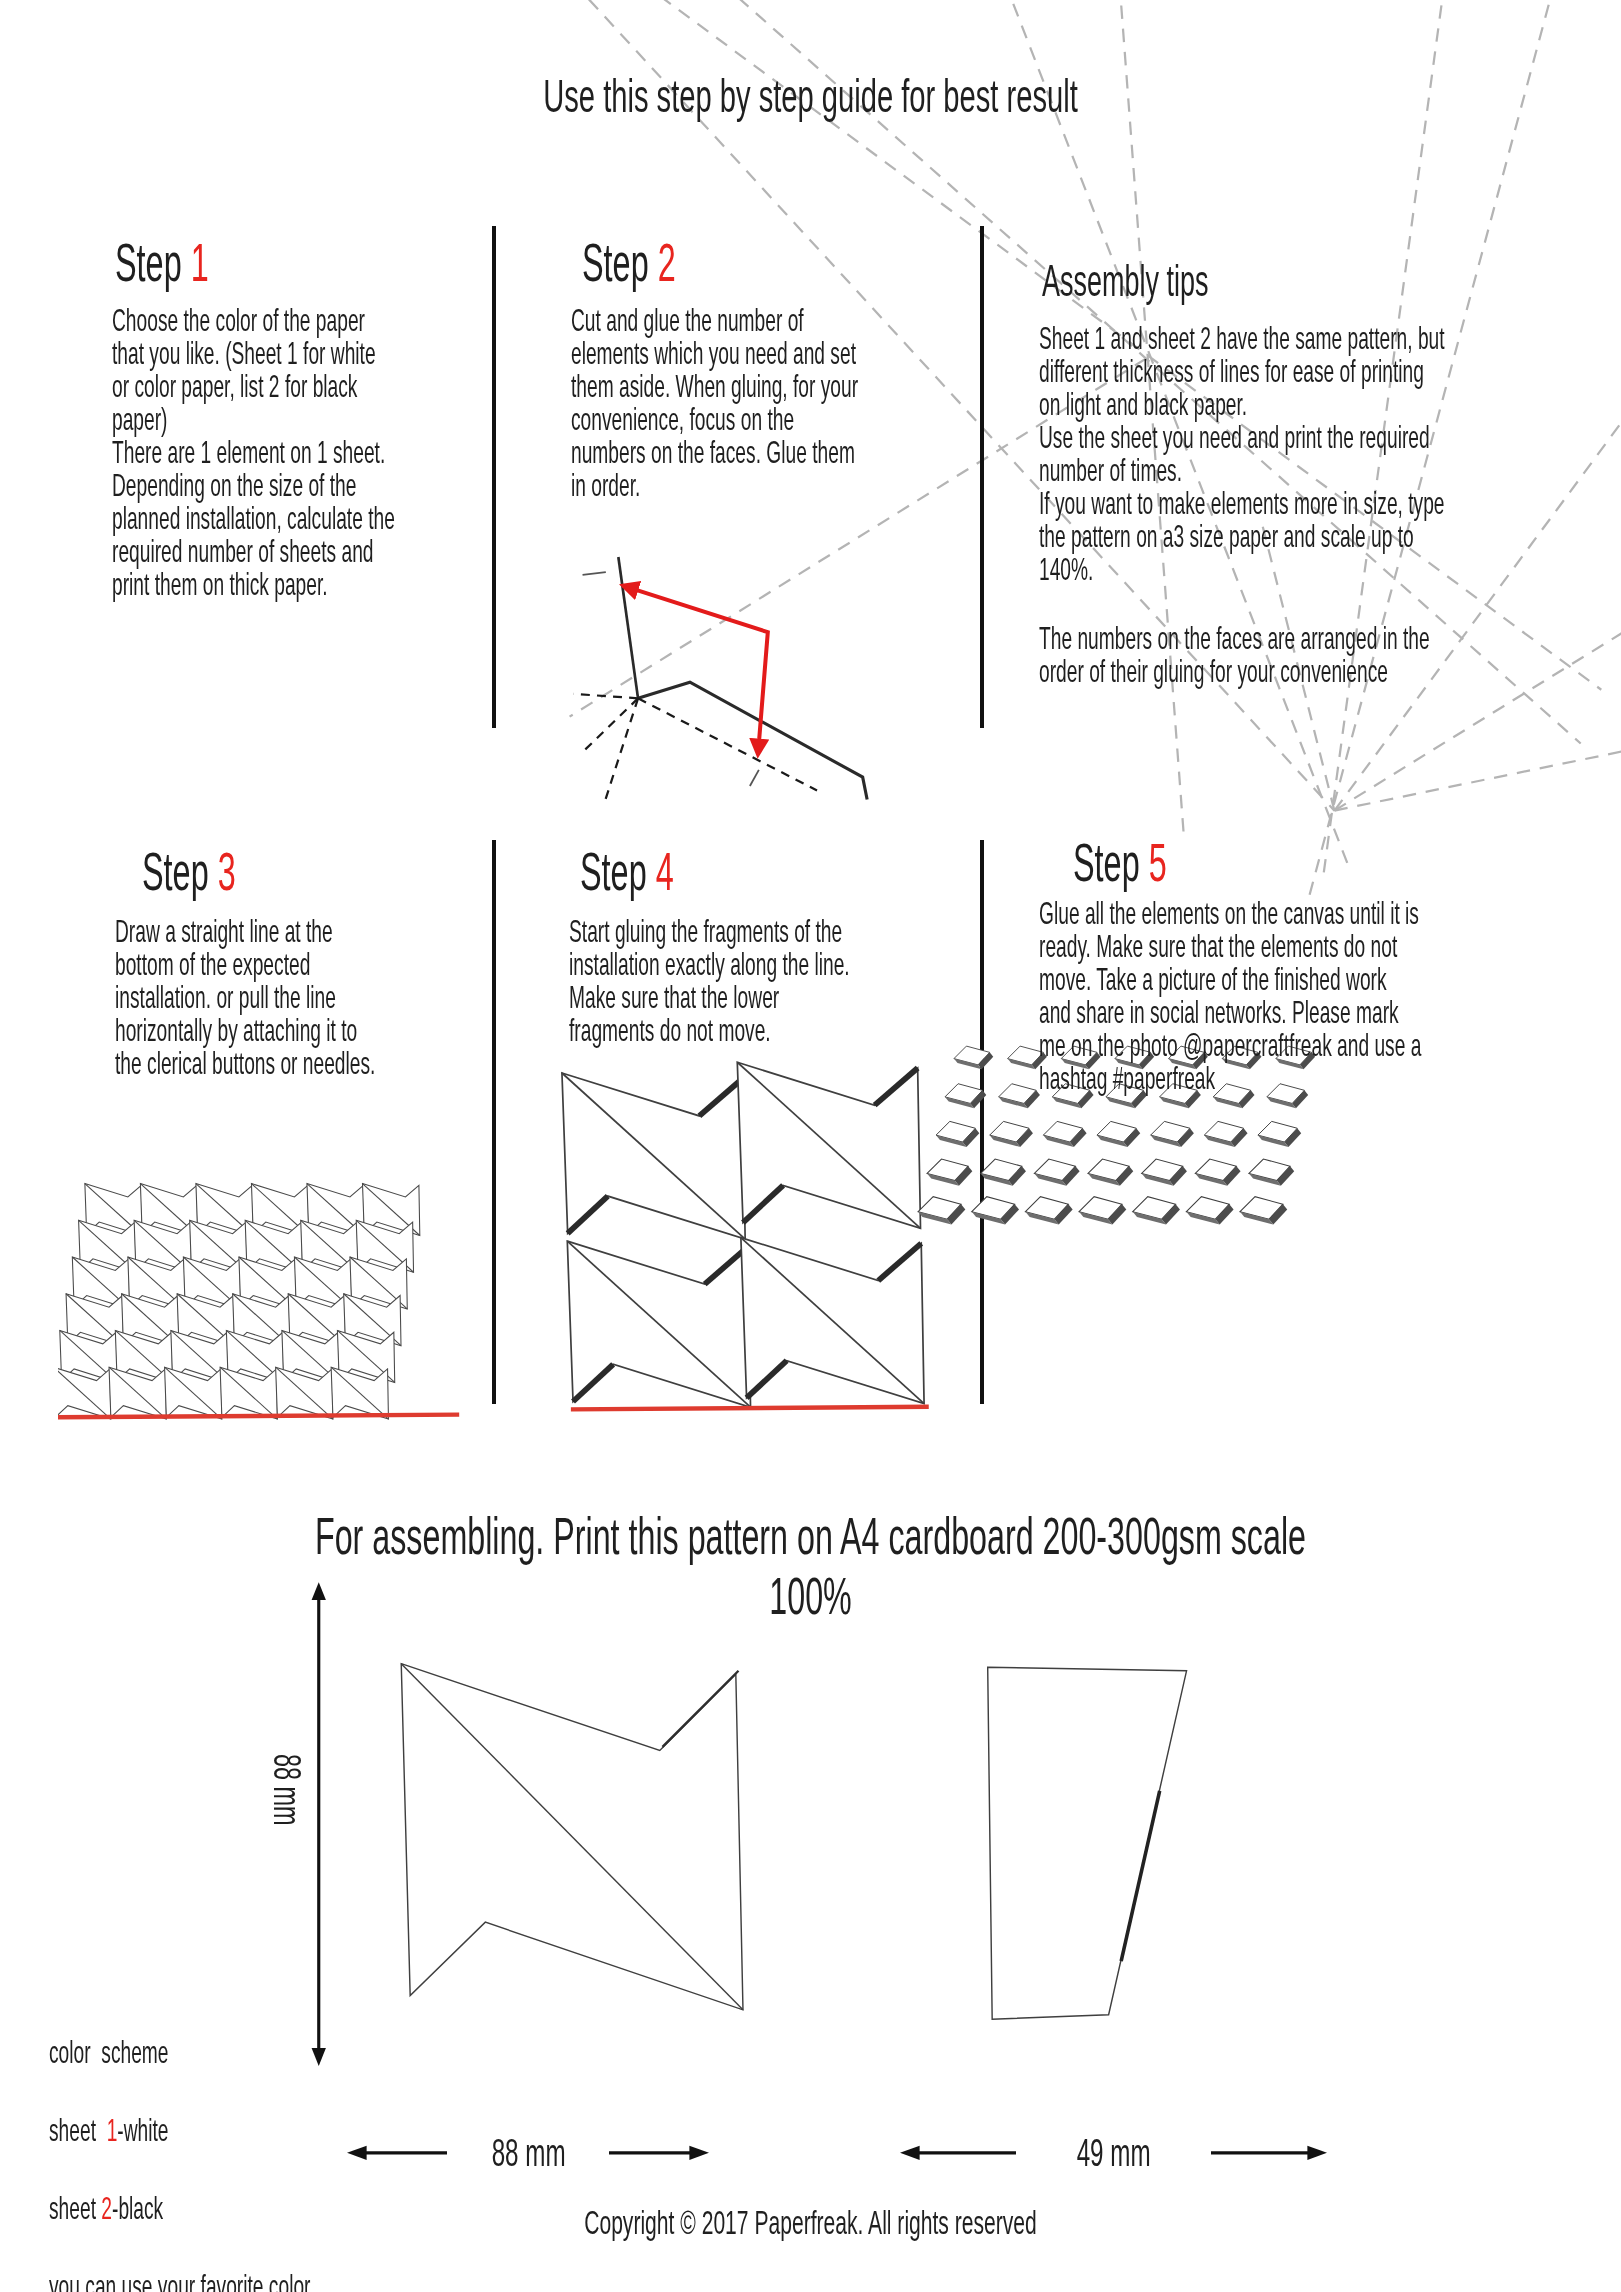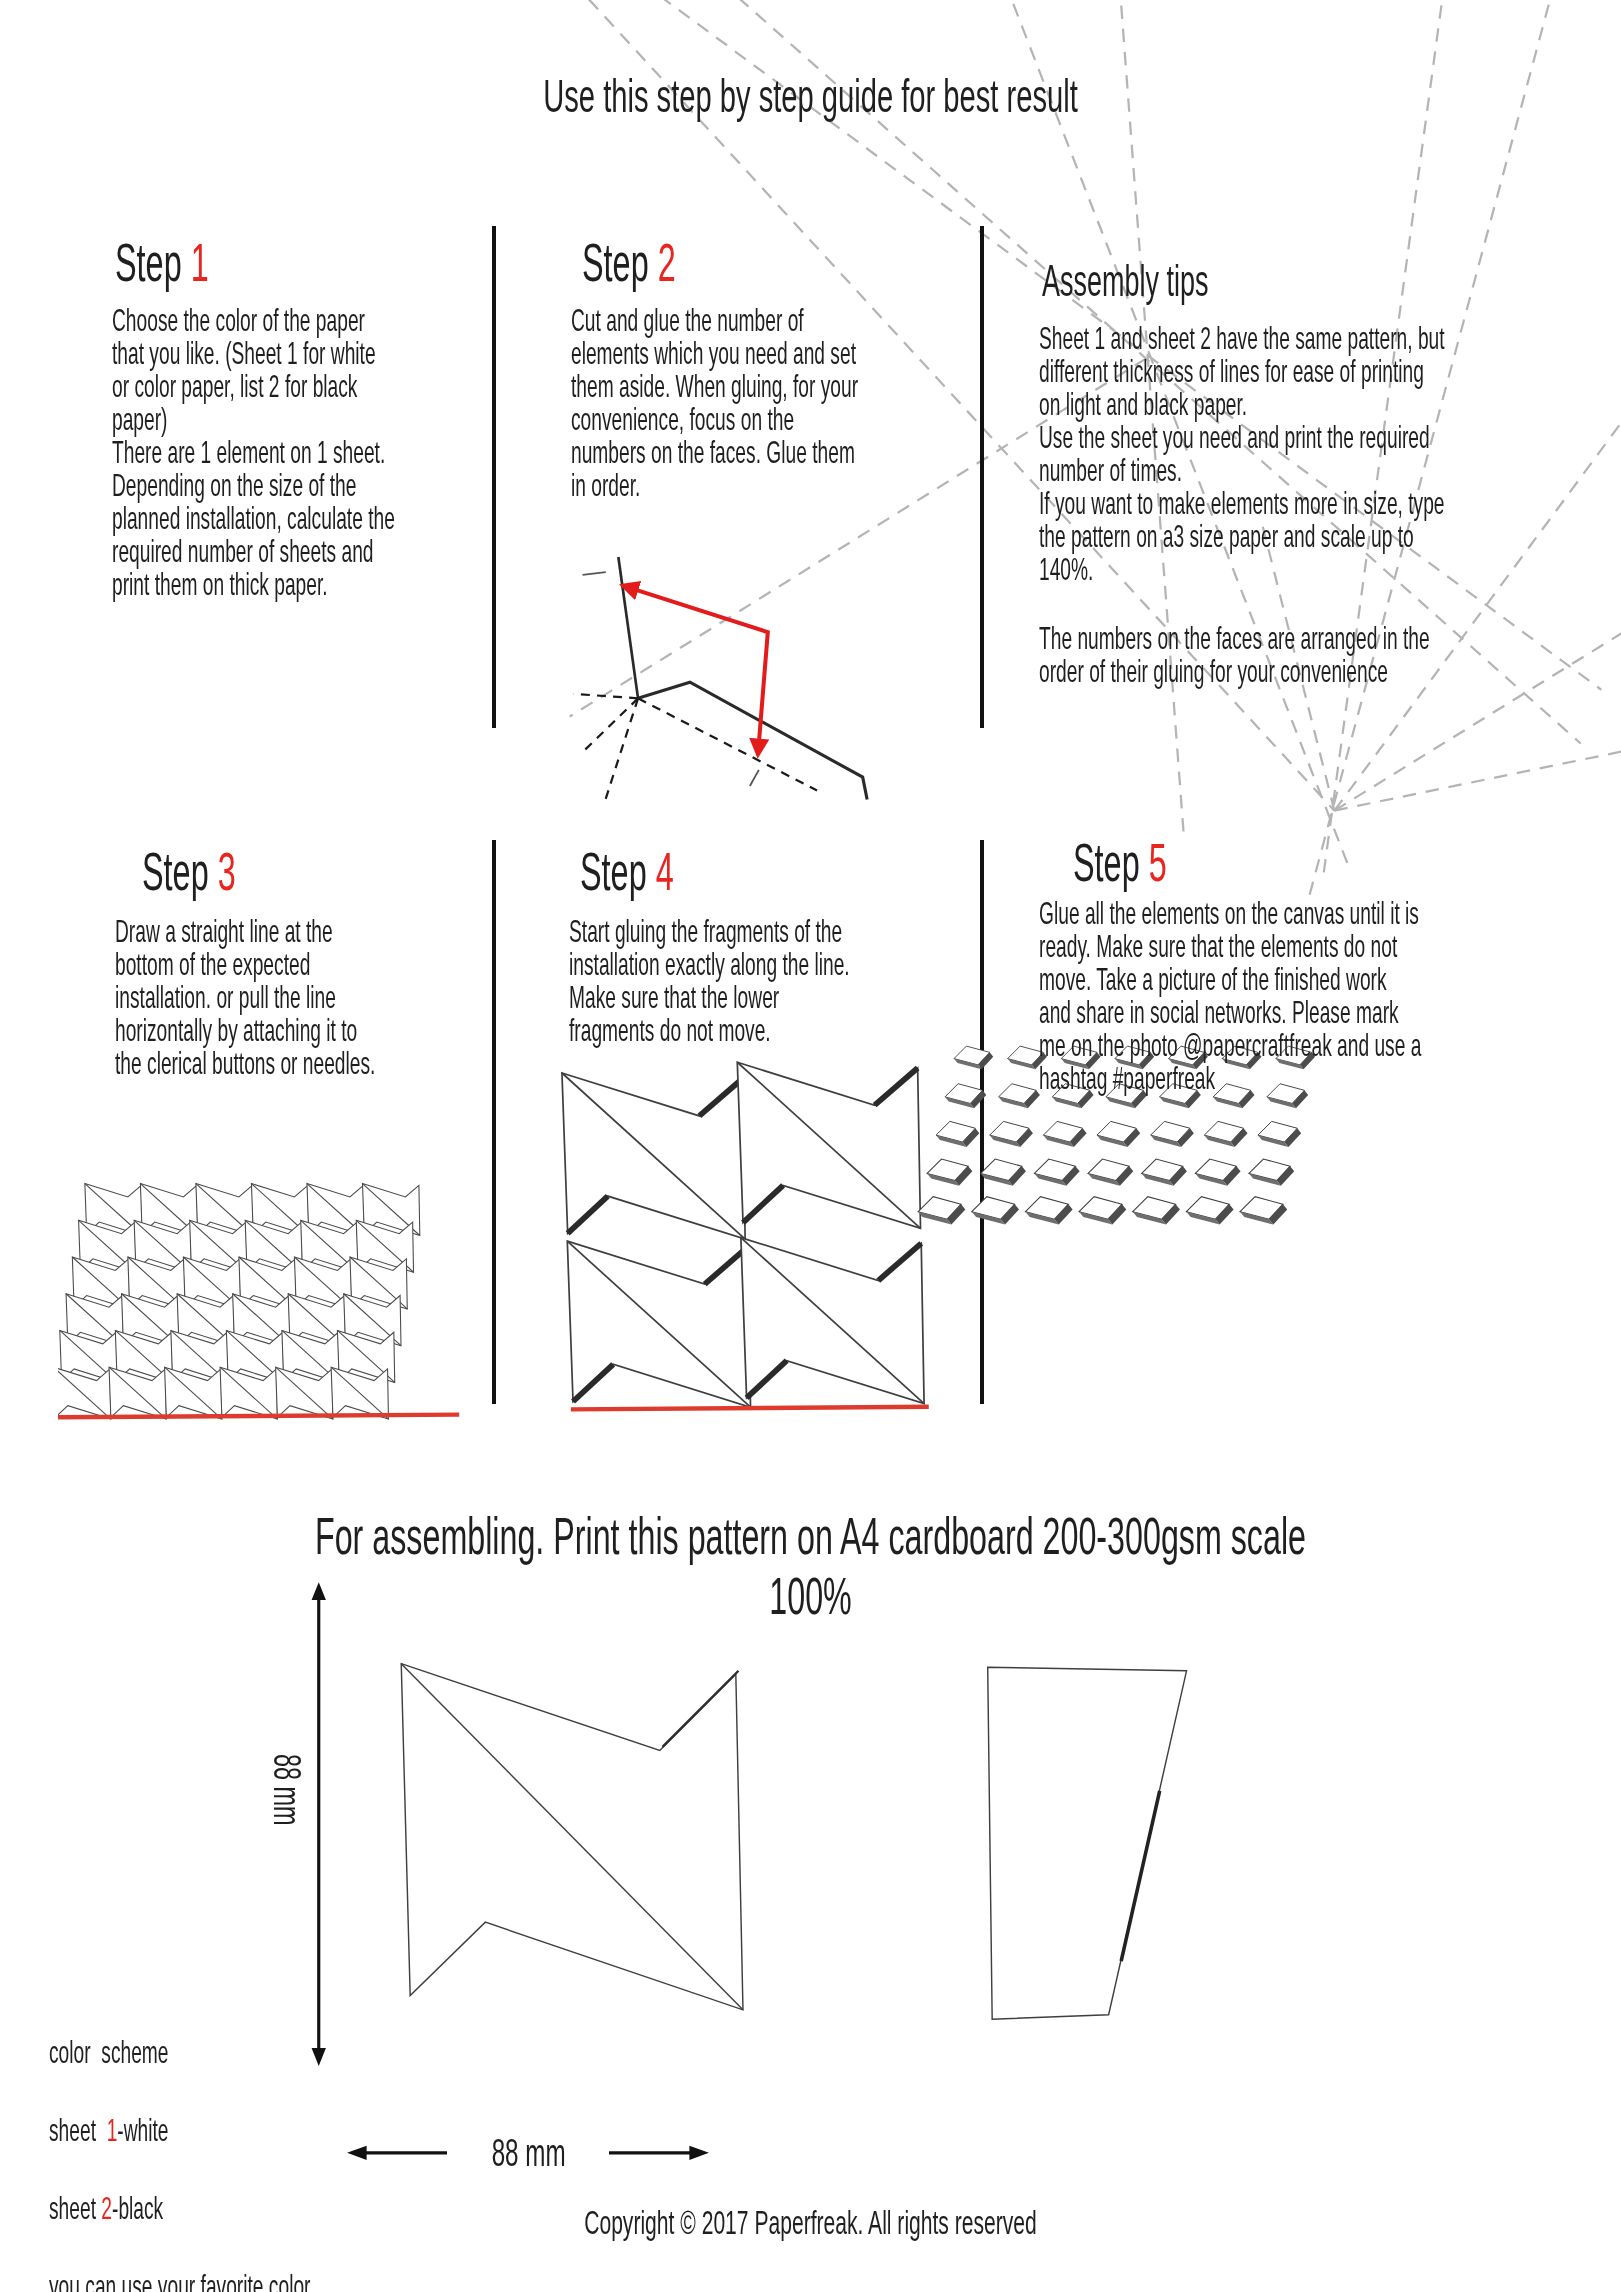--- a/index.html
+++ b/index.html
@@ -270,17 +270,28 @@
     <svg width="100" height="19.7" viewBox="0 0 112 22">
       <line x1="16" y1="11" x2="112" y2="11" stroke="#111" stroke-width="3.5"></line>
       <polygon points="0,11 22,3 22,19" fill="#111"></polygon>
     </svg>
     <span class="dim-label">88 mm</span>
     <svg width="100" height="19.7" viewBox="0 0 112 22">
       <line x1="0" y1="11" x2="96" y2="11" stroke="#111" stroke-width="3.5"></line>
       <polygon points="112,11 90,3 90,19" fill="#111"></polygon>
     </svg>
   </div>
+  <div class="dim-row" style="left:900px;top:2131px;gap:38px;">
+    <svg width="116" height="19.7" viewBox="0 0 130 22">
+      <line x1="16" y1="11" x2="130" y2="11" stroke="#111" stroke-width="3.5"></line>
+      <polygon points="0,11 22,3 22,19" fill="#111"></polygon>
+    </svg>
+    <span class="dim-label">49 mm</span>
+    <svg width="116" height="19.7" viewBox="0 0 130 22">
+      <line x1="0" y1="11" x2="114" y2="11" stroke="#111" stroke-width="3.5"></line>
+      <polygon points="130,11 108,3 108,19" fill="#111"></polygon>
+    </svg>
+  </div>
 
   <div class="txt footer cx-center">Copyright © 2017 Paperfreak. All rights reserved</div>
 
 </div>
 
 
 </body></html>

